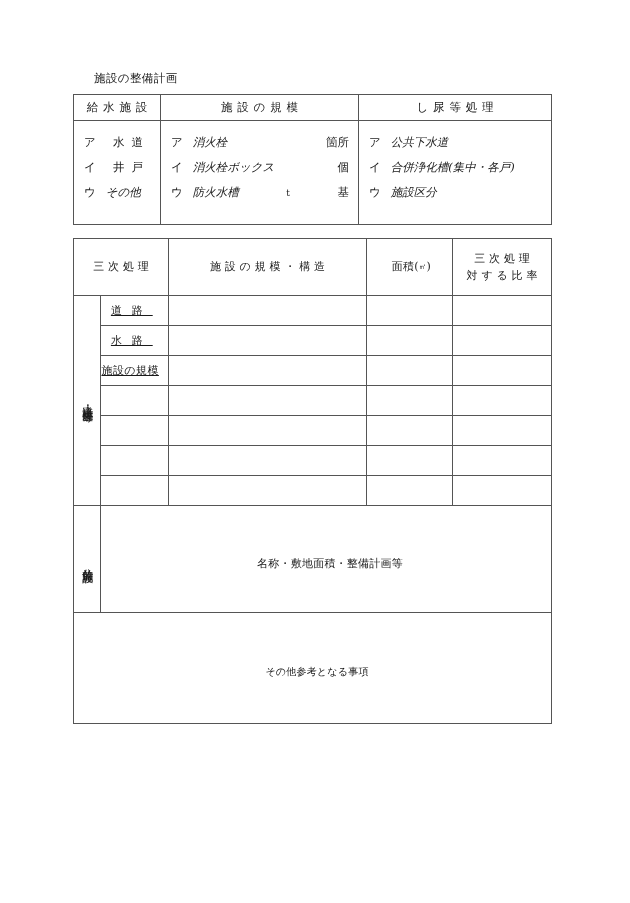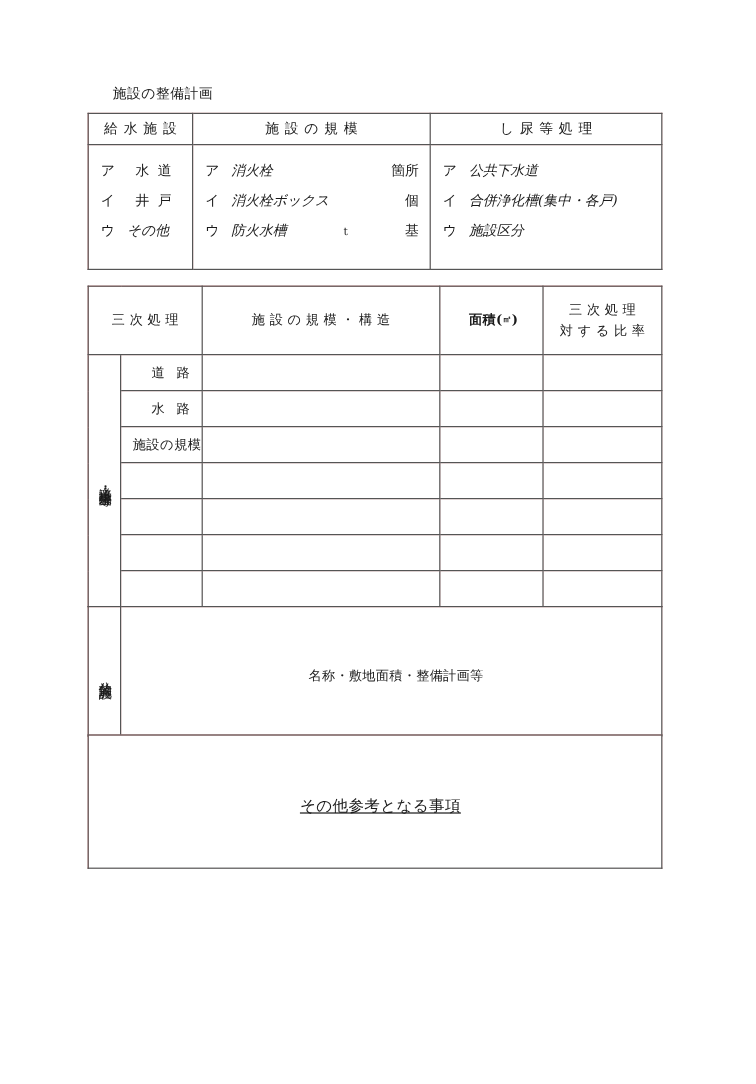--- a/index.html
+++ b/index.html
@@ -120,45 +120,46 @@
     text-align: center;
     height: 56px;
   }
   .hdr-2line {
     display: block;
     line-height: 1.55;
     letter-spacing: 0.35em;
     text-indent: 0.35em;
     font-size: 11px;
   }
-  .hdr-area { letter-spacing: 0.02em; font-weight: bold; }
+  .hdr-area { letter-spacing: 0.02em; }
   .grid-row td { height: 29px; }
 
   
   .vlabel {
     text-align: center;
     vertical-align: middle;
     padding: 0;
   }
   .vtext {
     display: inline-block;
     writing-mode: vertical-rl;
     text-orientation: upright;
     line-height: 1.42;
     letter-spacing: 0.06em;
     font-size: 11px;
     white-space: nowrap;
   }
 
   .sub-label {
     display: block;
-    text-align: right;
+    text-align: left;
     letter-spacing: 0.9em;
     text-indent: 0.9em;
     font-size: 11px;
+    text-decoration: underline;
   }
   .sub-label.tight {
     letter-spacing: 0.04em;
     text-indent: 0.04em;
   }
 
   
   #table-public {
     left: 73px;
     top: 505px;
@@ -179,23 +180,22 @@
   
   #table-remarks {
     left: 73px;
     top: 612px;
     width: 478px;
   }
   #table-remarks td { height: 110px; }
   .remark-text {
     display: block;
     padding: 8px 0 0 9px;
-    font-size: 13px;
+    font-size: 10px;
     letter-spacing: 0.02em;
-    text-decoration: underline;
   }
 </style>
 </head>
 <body>
 
 <div class="page">
 
   <div class="form-title">施設の整備計画</div>
 
   <table id="table-facilities" class="tbl">

